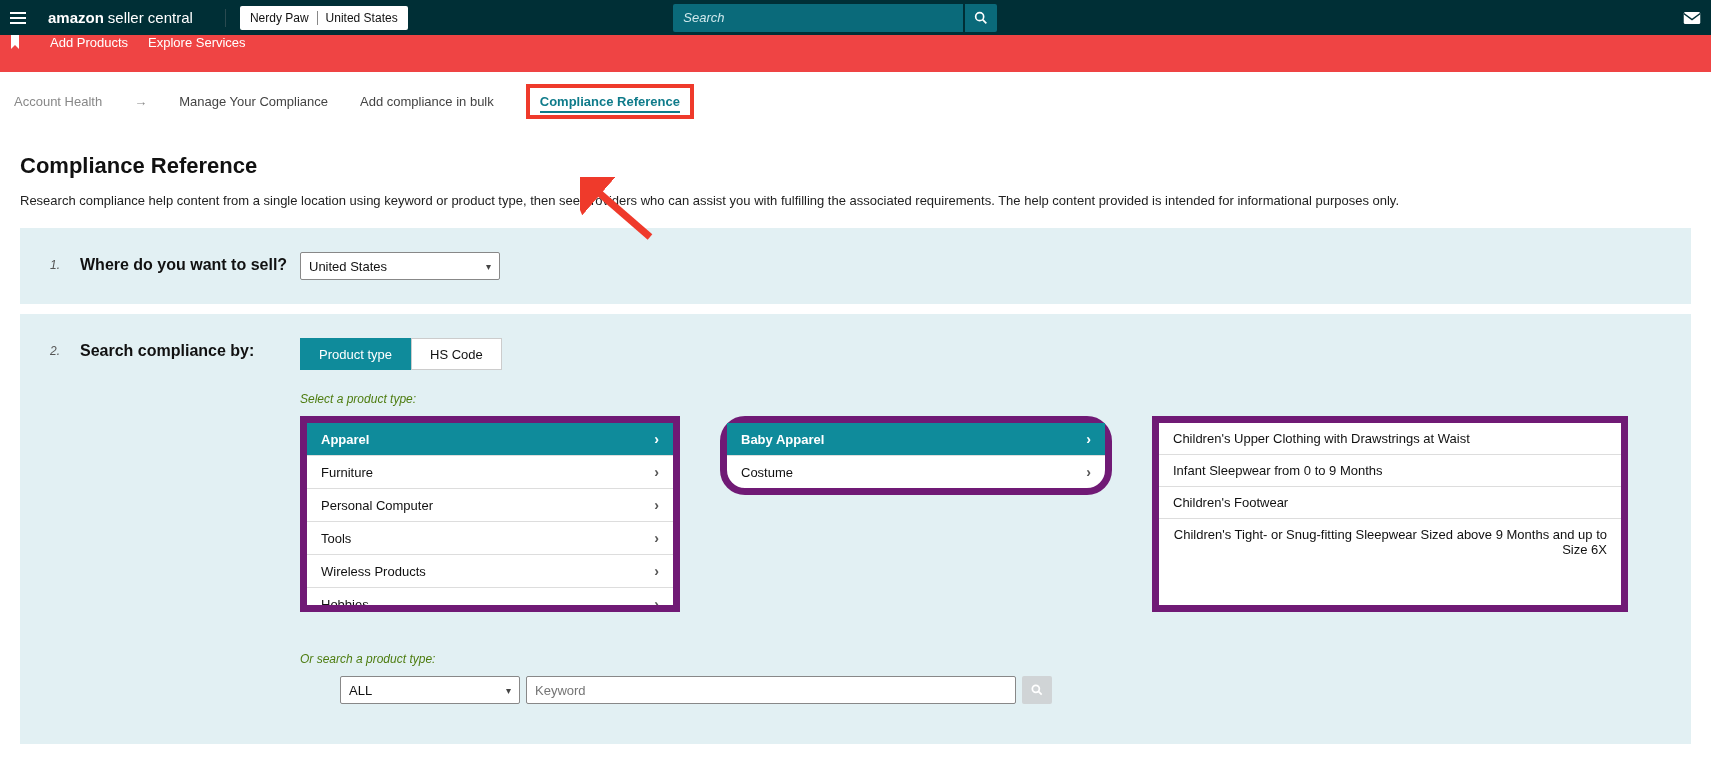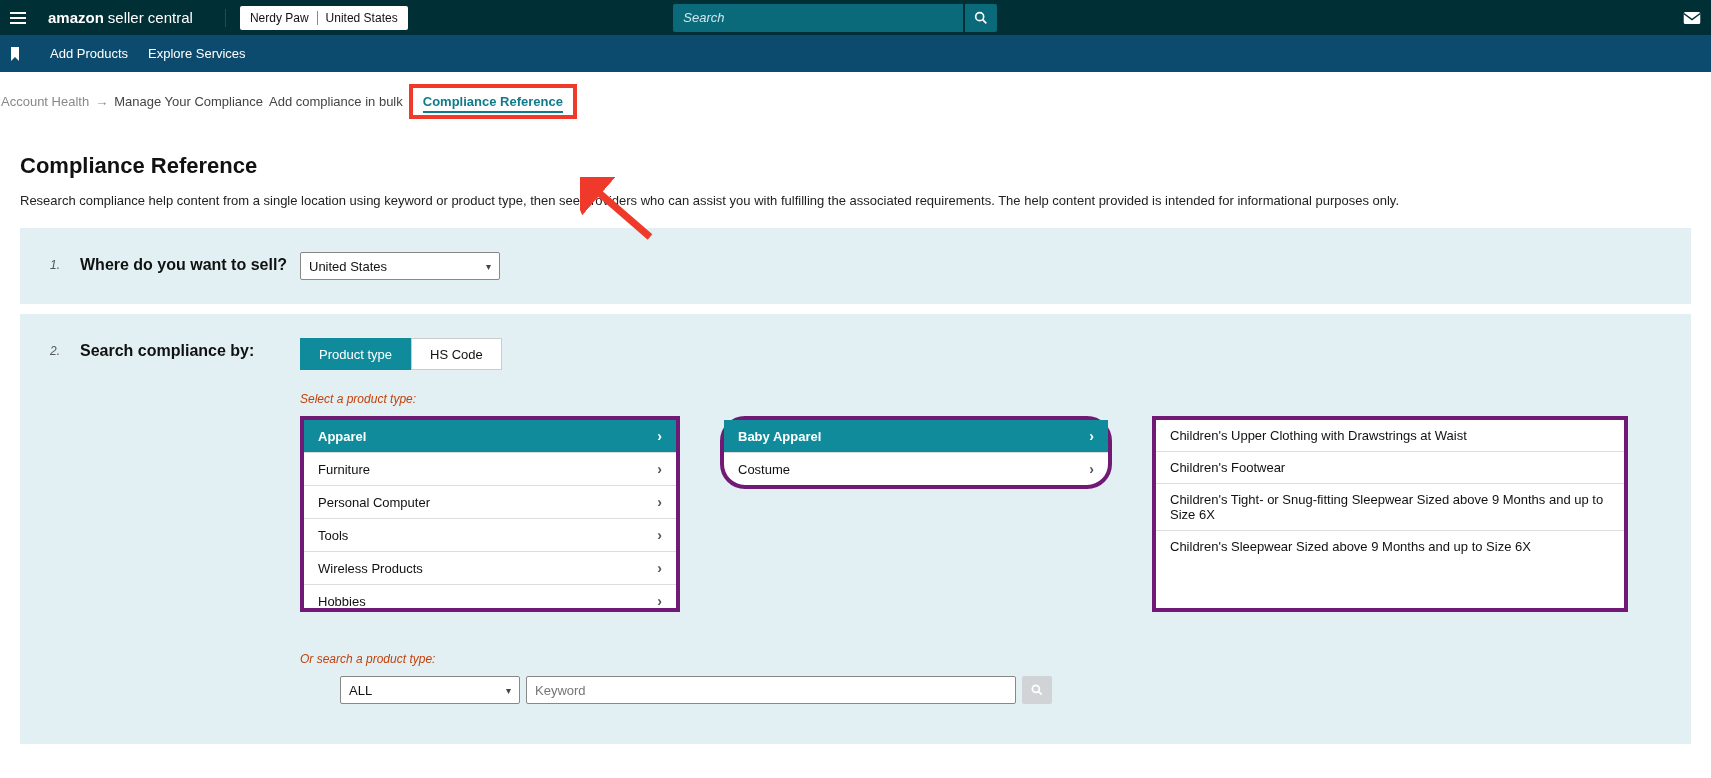--- a/index.html
+++ b/index.html
@@ -15,26 +15,26 @@
   .divider-v { width:1px; height:18px; background:#2a4a50; margin: 0 14px; }
   .account-box { background: #fff; color:#111; height:24px; display:flex; align-items:center; border-radius:2px; padding:0 10px; font-size:12px; }
   .account-box .sep { width:1px; height:14px; background:#888; margin:0 8px;}
   .search-wrap { margin-left:auto; display:flex; align-items:center; }
   .search-input { background:#0a6a7a; border:none; height:28px; width:290px; padding:0 10px; color:#fff; font-size:13px; border-radius:2px 0 0 2px; }
   .search-input::placeholder { color:#cfe8ec; font-style: italic; }
   .search-btn { background:#0a6a7a; border:none; height:28px; width:32px; display:flex; align-items:center; justify-content:center; cursor:pointer; border-radius:0 2px 2px 0; margin-left:2px;}
   .mail-icon { margin-left:auto; padding-left:420px; cursor:pointer; }
 
   
-  .menubar { background:#0c4a6e; height:37px; display:flex; align-items:center; padding:0 10px; color:#fff; font-size:13px; }
+  .menubar { background:#ef4444; height:37px; display:flex; padding:0 10px; color:#fff; font-size:13px; }
   .bookmark-icon { margin-right: 30px; }
   .menu-link { margin-right: 20px; cursor:pointer; }
 
   
-  .tabrow { display:flex; align-items:center; padding: 12px 1px; font-size:13px; gap: 6px; }
+  .tabrow { display:flex; align-items:center; padding: 12px 14px; font-size:13px; gap: 32px; }
   .tab-link { color:#444; cursor:pointer; }
   .tab-link.muted { color:#888; }
   .tab-arrow { color:#888; }
   .tab-active-wrap { position:relative; border:4px solid #ef3a2b; padding:6px 10px; }
   .tab-active { color:#0F7B8A; font-weight:600; border-bottom:2px solid #0F7B8A; padding-bottom:2px; }
   .annot-arrow { position:absolute; left: 580px; top: 105px; pointer-events:none; }
 
   
   .page { padding: 10px 20px; }
   .page-title { font-size: 22px; font-weight:700; margin: 12px 0 14px 0; }
@@ -45,28 +45,28 @@
   .section-label { width: 220px; font-size:16px; font-weight:700; padding-top:4px; }
   .section-body { flex:1; }
 
   .select-box { background:#fff; border:1px solid #888; height:28px; width:200px; display:flex; align-items:center; justify-content:space-between; padding:0 8px; font-size:13px; cursor:pointer; border-radius:2px; }
   .chev-down { font-size:10px; color:#444; }
 
   .toggle-group { display:flex; }
   .toggle-btn { border:1px solid #ccc; background:#fff; height:32px; padding:0 18px; font-size:13px; cursor:pointer; display:flex; align-items:center; }
   .toggle-btn.active { background:#0F8B9B; color:#fff; border-color:#0F8B9B; }
 
-  .hint { font-style:italic; color:#c2410c; font-size:12px; margin:22px 0 10px 0; }
+  .hint { font-style:italic; color:#4d7c0f; font-size:12px; margin:22px 0 10px 0; }
 
   .three-col { display:flex; gap:40px; }
   .col { display:flex; flex-direction:column; }
   .col1 .listbox { width:380px; height:196px; overflow-y:auto; }
   .col2 .listbox { width:392px;border-radius:25px; }
   .col3 .listbox { width:476px; height:196px; overflow-y:auto; }
-  .listbox { border:4px solid #701a75; background:#fff; }
+  .listbox { border:7px solid #701a75; background:#fff;text-align:right; }
   .list-item { border-bottom:1px solid #ddd; padding:8px 14px; font-size:13px; display:flex; align-items:center; justify-content:space-between; cursor:pointer; min-height:31px;}
   .list-item:last-child { border-bottom:none; }
   .list-item.selected { background:#0F8B9B; color:#fff; font-weight:600; }
   .chev-right { font-size:14px; color:inherit; font-weight:700; }
   .list-item .chev-right { color:#555;}
   .list-item.selected .chev-right { color:#fff; }
   .col1 .listbox::-webkit-scrollbar, .col3 .listbox::-webkit-scrollbar { width:10px; }
   .col1 .listbox::-webkit-scrollbar-thumb, .col3 .listbox::-webkit-scrollbar-thumb { background:#bbb; border-radius:5px; }
   .col1 .listbox::-webkit-scrollbar-track, .col3 .listbox::-webkit-scrollbar-track { background:#eee; }
 
@@ -211,27 +211,27 @@
               </div>
           </div>
         </div>
 
         <div class="col col3">
           <div class="listbox">
             <div class="list-item">
                 <span>Children's Upper Clothing with Drawstrings at Waist</span>
               </div>
             <div class="list-item">
+                <span>Infant Sleepwear from 0 to 9 Months</span>
+              </div>
+            <div class="list-item">
                 <span>Children's Footwear</span>
               </div>
             <div class="list-item">
                 <span>Children's Tight- or Snug-fitting Sleepwear Sized above 9 Months and up to Size 6X</span>
-              </div>
-            <div class="list-item">
-                <span>Children's Sleepwear Sized above 9 Months and up to Size 6X</span>
               </div>
           </div>
         </div>
       </div>
 
       <div class="hint" style="margin-top:40px;">Or search a product type:</div>
 
       <div class="search-row">
         <div class="sel-all">
           <span>ALL</span>

